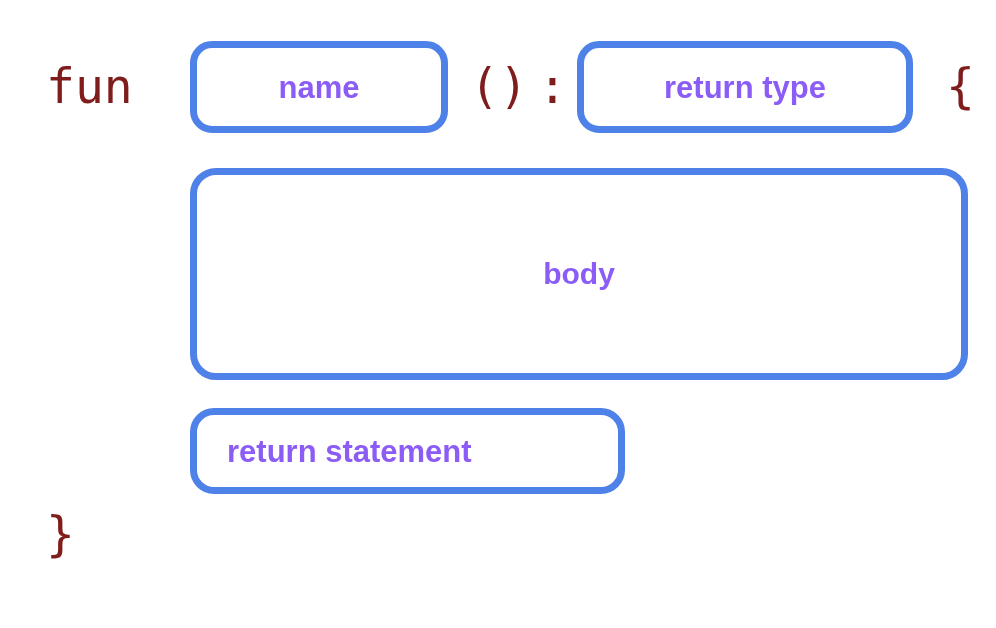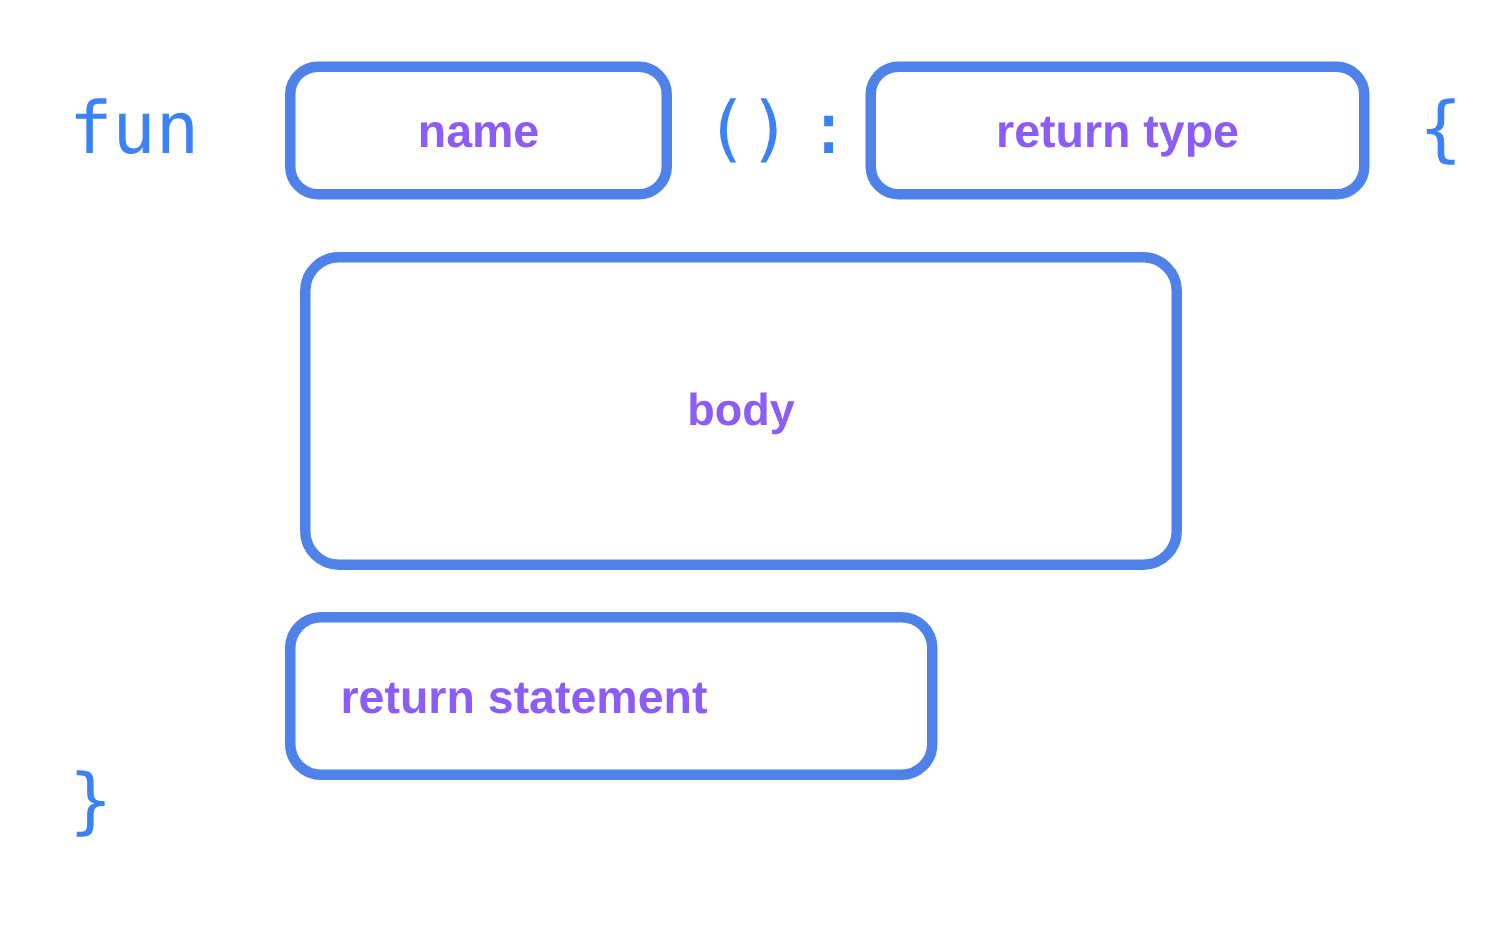--- a/index.html
+++ b/index.html
@@ -17,21 +17,21 @@
     position: relative;
     width: 996px;
     height: 628px;
     background: #ffffff;
   }
 
   
   .code-token {
     position: absolute;
     font-family: "DejaVu Sans Mono", "Liberation Mono", monospace;
-    color: #3b82f6;
+    color: #7f1d1d;
     font-weight: 400;
     line-height: 1;
     white-space: pre;
     user-select: none;
   }
 
   
   .slot {
     position: absolute;
     box-sizing: border-box;
@@ -60,30 +60,30 @@
 
   #slot-return-type {
     left: 577px; top: 41px;
     width: 336px; height: 92px;
     border-radius: 22px;
     justify-content: center;
   }
   #slot-return-type .slot-label { font-size: 31px; }
 
   #slot-body {
-    left: 200px; top: 168px;
-    width: 588px; height: 212px;
+    left: 190px; top: 168px;
+    width: 778px; height: 212px;
     border-radius: 26px;
     justify-content: center;
   }
   #slot-body .slot-label { font-size: 30px; }
 
   #slot-return-statement {
     left: 190px; top: 408px;
-    width: 435px; height: 112px;
+    width: 435px; height: 86px;
     border-radius: 24px;
     justify-content: flex-start;
     padding-left: 30px;
   }
   #slot-return-statement .slot-label { font-size: 31px; }
 
   
   #tok-fun    { left: 46px;  top: 62px;  font-size: 48px; }
   #tok-parens { left: 470px; top: 62px;  font-size: 48px; }
   #tok-colon  { left: 538px; top: 62px;  font-size: 48px; }

